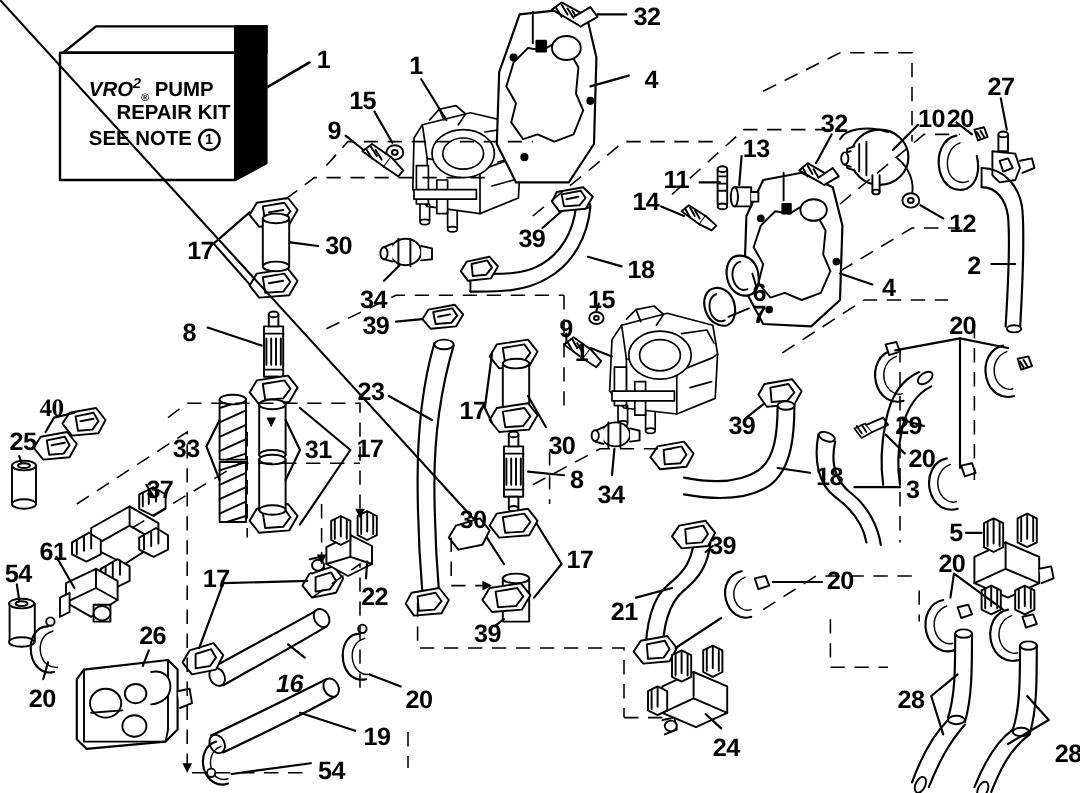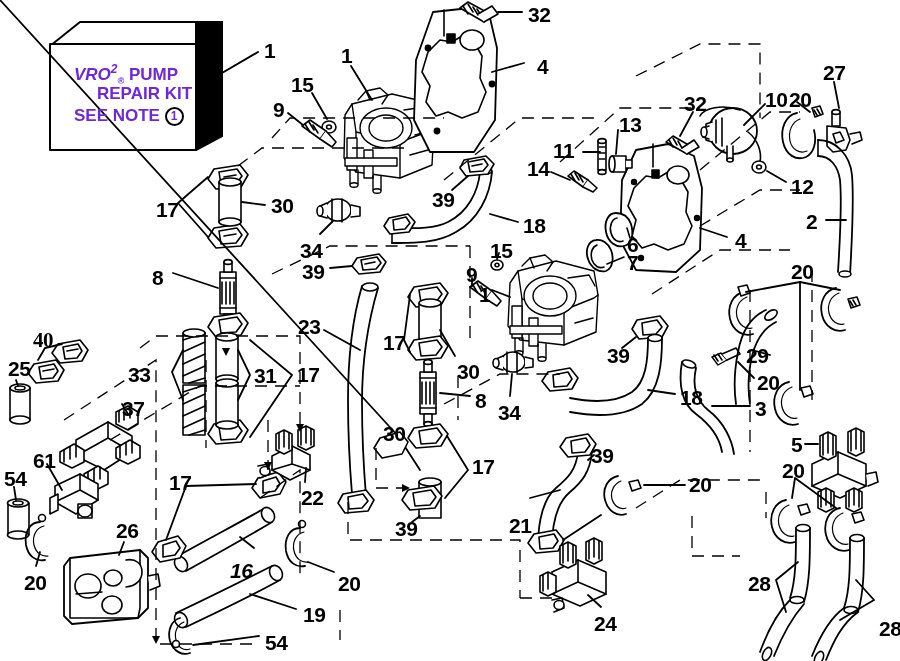--- a/index.html
+++ b/index.html
@@ -18,21 +18,21 @@
     font-size:21px;
     color:#000;
     line-height:1;
     white-space:nowrap;
     letter-spacing:-0.5px;
   }
   .boxtext{
     position:absolute;
     font-family:"Liberation Sans",sans-serif;
     font-weight:bold;
-    color:#6d28d9;
+    color:#000000;
     white-space:nowrap;
   }
   .boxline1{font-size:17px;font-style:italic;}
   .boxline1 .reg{font-size:9px;vertical-align:sub;}
   .boxline1 .sup{font-size:12px;vertical-align:super;}
   .boxline1 .plain{font-style:normal;}
   .boxline2{font-size:17px;}
   .boxline3{font-size:17px;}
   .circnum{
     display:inline-block;
@@ -759,41 +759,41 @@
       <div class="callout" style="left: 490px; top: 240px;">15</div>
       <div class="callout" style="left: 152px; top: 267px;">8</div>
       <div class="callout" style="left: 466px; top: 264px;">9</div>
       <div class="callout" style="left: 791px; top: 261px;">20</div>
       <div class="callout" style="left: 479px; top: 284px;">1</div>
       <div class="callout" style="left: 298px; top: 316px;">23</div>
       <div class="callout" style="left: 383px; top: 332px;">17</div>
       <div class="callout" style="left: 457px; top: 361px;">30</div>
       <div class="callout" style="left: 33px; top: 330px; font-family: Liberation Serif, serif;">40</div>
       <div class="callout" style="left: 8px; top: 358px;">25</div>
-      <div class="callout" style="left: 128px; top: 364px;">33</div>
+      <div class="callout" style="left: 144px; top: 364px;">33</div>
       <div class="callout" style="left: 254px; top: 365px;">31</div>
       <div class="callout" style="left: 297px; top: 364px;">17</div>
       <div class="callout" style="left: 607px; top: 345px;">39</div>
       <div class="callout" style="left: 746px; top: 345px;">29</div>
       <div class="callout" style="left: 757px; top: 372px;">20</div>
       <div class="callout" style="left: 122px; top: 398px;">37</div>
       <div class="callout" style="left: 475px; top: 390px;">8</div>
       <div class="callout" style="left: 680px; top: 387px;">18</div>
       <div class="callout" style="left: 755px; top: 398px;">3</div>
       <div class="callout" style="left: 498px; top: 402px;">34</div>
       <div class="callout" style="left: 383px; top: 423px;">30</div>
       <div class="callout" style="left: 472px; top: 456px;">17</div>
       <div class="callout" style="left: 33px; top: 450px;">61</div>
       <div class="callout" style="left: 791px; top: 434px;">5</div>
       <div class="callout" style="left: 782px; top: 460px;">20</div>
       <div class="callout" style="left: 4px; top: 468px;">54</div>
       <div class="callout" style="left: 591px; top: 445px;">39</div>
       <div class="callout" style="left: 169px; top: 472px;">17</div>
       <div class="callout" style="left: 301px; top: 487px;">22</div>
-      <div class="callout" style="left: 509px; top: 515px;">21</div>
+      <div class="callout" style="left: 509px; top: 500px;">21</div>
       <div class="callout" style="left: 689px; top: 474px;">20</div>
       <div class="callout" style="left: 116px; top: 520px;">26</div>
       <div class="callout" style="left: 230px; top: 560px; font-style: italic;">16</div>
       <div class="callout" style="left: 395px; top: 518px;">39</div>
       <div class="callout" style="left: 24px; top: 572px;">20</div>
       <div class="callout" style="left: 338px; top: 573px;">20</div>
       <div class="callout" style="left: 748px; top: 573px;">28</div>
       <div class="callout" style="left: 303px; top: 604px; text-align: right;">19</div>
       <div class="callout" style="left: 594px; top: 613px;">24</div>
       <div class="callout" style="left: 265px; top: 632px;">54</div>

